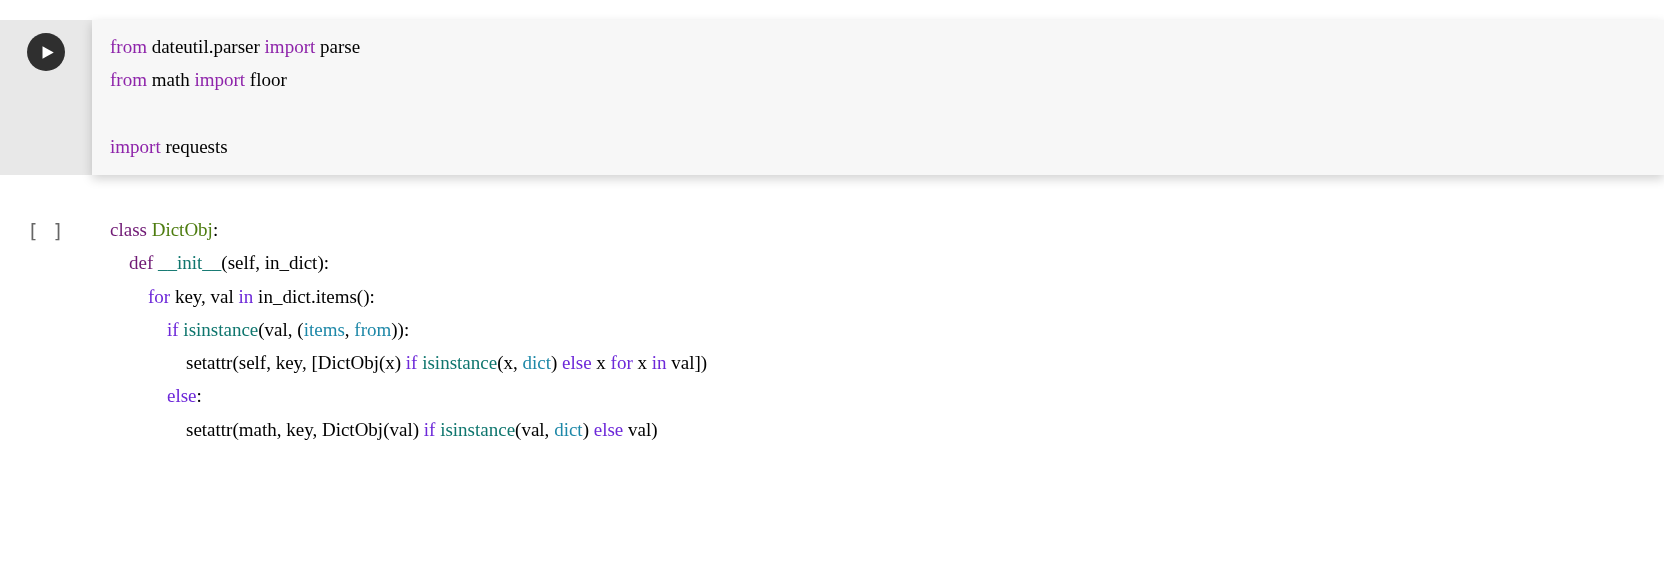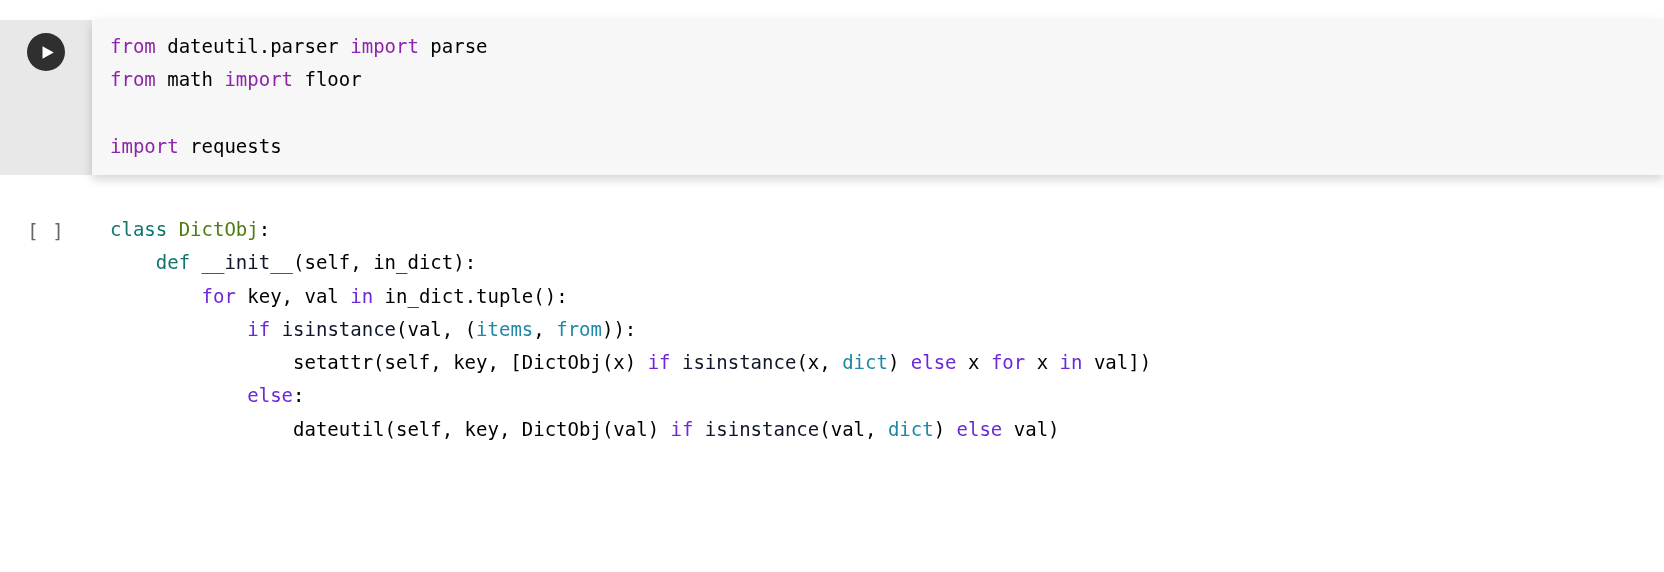--- a/index.html
+++ b/index.html
@@ -56,31 +56,32 @@
     font-family: ui-monospace, monospace;
     font-size: 19px;
     color: #666;
     letter-spacing: 1px;
     margin-top: 2px;
   }
   .input-area {
     flex: 1;
     padding: 10px 18px 12px 18px;
     overflow: hidden;
+    font-family: Liberation Serif, serif;
   }
   pre.code {
     margin: 0;
     white-space: pre;
     font-family: inherit;
   }
   
   .k   { color: #6d28d9; }           
   .kn  { color: #8e24aa; }           
-  .kb  { color: #0f766e; }           
-  .fn  { color: #0f172a; }           
+  .kb  { color: #701a75; }           
+  .fn  { color: #0f766e; }           
   .cls { color: #4d7c0f; }           
   .nm  { color: #000000; }           
   .bi  { color: #1e88a8; }
 </style>
 </head>
 <body>
 
 <div class="notebook">
 
   <div class="cell focused">
@@ -99,21 +100,21 @@
     </div>
   </div>
 
   <div class="cell">
     <div class="gutter">
       <span class="prompt">[ ]</span>
     </div>
     <div class="input-area">
       <pre class="code"><span class="kb">class</span> <span class="cls">DictObj</span><span class="nm">:</span>
     <span class="kb">def</span> <span class="fn">__init__</span><span class="nm">(</span><span class="nm">self</span><span class="nm">, in_dict):</span>
-        <span class="k">for</span><span class="nm"> key, val </span><span class="k">in</span><span class="nm"> in_dict</span><span class="nm">.</span><span class="nm">tuple():</span>
+        <span class="k">for</span><span class="nm"> key, val </span><span class="k">in</span><span class="nm"> in_dict</span><span class="nm">.</span><span class="nm">items():</span>
             <span class="k">if</span> <span class="fn">isinstance</span><span class="nm">(val, (</span><span class="bi">items</span><span class="nm">, </span><span class="bi">from</span><span class="nm">)):</span>
 <span class="nm">                setattr(self, key, [DictObj(x) </span><span class="k">if</span> <span class="fn">isinstance</span><span class="nm">(x, </span><span class="bi">dict</span><span class="nm">) </span><span class="k">else</span><span class="nm"> x </span><span class="k">for</span><span class="nm"> x </span><span class="k">in</span><span class="nm"> val])</span>
             <span class="k">else</span><span class="nm">:</span>
-<span class="nm">                dateutil(self, key, DictObj(val) </span><span class="k">if</span> <span class="fn">isinstance</span><span class="nm">(val, </span><span class="bi">dict</span><span class="nm">) </span><span class="k">else</span><span class="nm"> val)</span></pre>
+<span class="nm">                setattr(math, key, DictObj(val) </span><span class="k">if</span> <span class="fn">isinstance</span><span class="nm">(val, </span><span class="bi">dict</span><span class="nm">) </span><span class="k">else</span><span class="nm"> val)</span></pre>
     </div>
   </div>
 
 </div>
 
 </body></html>

